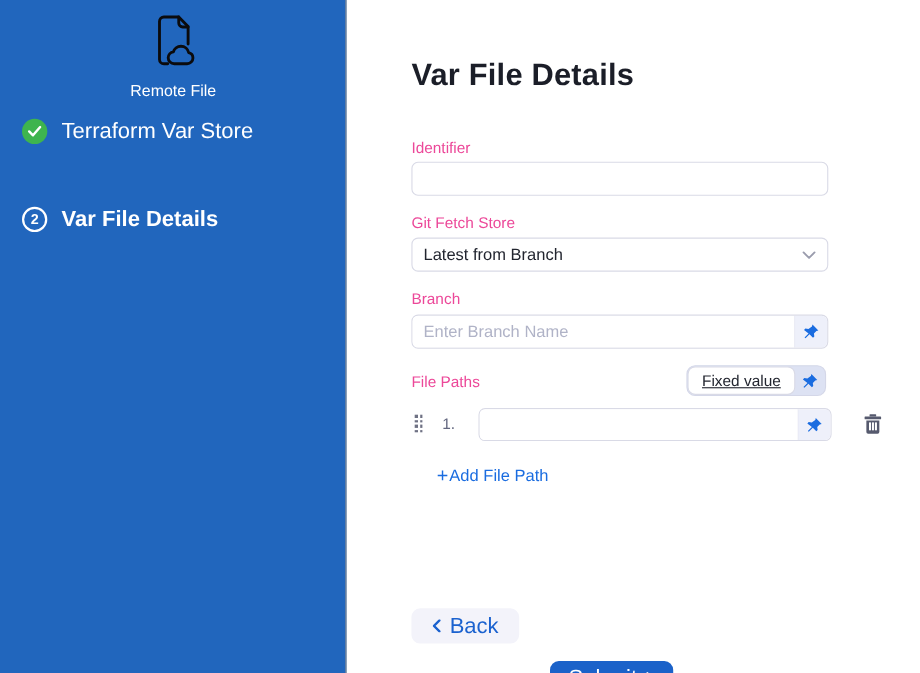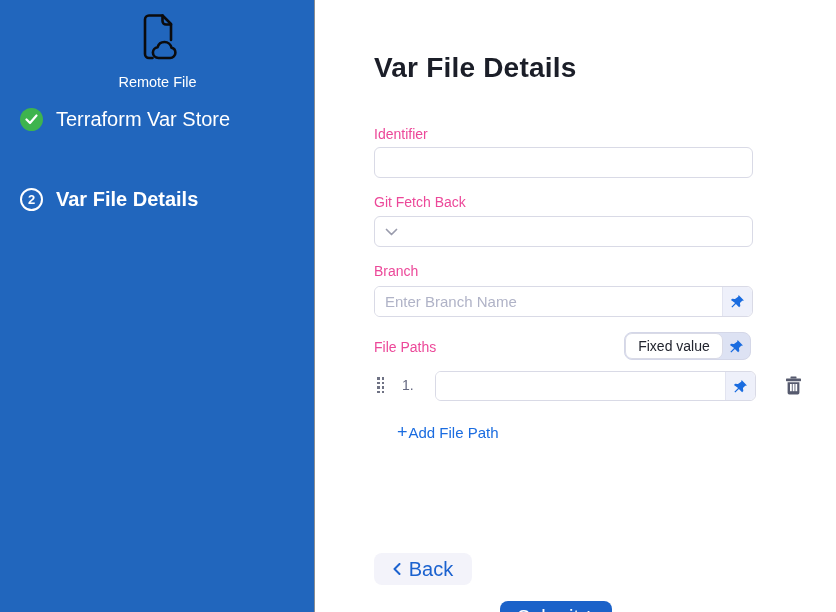--- a/index.html
+++ b/index.html
@@ -52,21 +52,21 @@
   .input-group input::placeholder, .text-input::placeholder { color:#b0b3c7; opacity:1; }
   .pin-cell { width:30px; flex:0 0 auto; background:#eef0fa; border-left:1px solid #e2e4f0;
               display:flex; align-items:center; justify-content:center; cursor:pointer; border-radius:0 5px 5px 0; }
 
   
   .value-type { position:absolute; left:308px; top:332px; height:28px; width:127px;
                 background:#dde2f3; border:1px solid #d4d7e8; border-radius:8px;
                 display:flex; align-items:stretch; overflow:hidden; cursor:pointer; }
   .value-type-pill { flex:1; background:#ffffff; border:1px solid #d9dae6; border-radius:7px;
                      display:flex; align-items:center; justify-content:center;
-                     font-size:14px; color:#22252f; }
+                     font-size:14px; color:#22252f;text-decoration:underline; }
   .value-type-pin { width:27px; display:flex; align-items:center; justify-content:center; }
 
   
   .fp-row { position:absolute; left:0; top:371px; width:520px; height:31px; }
   .drag-handle { position:absolute; left:61px; top:6px; width:9px; height:18px;
                  display:grid; grid-template-columns:2.5px 2.5px; grid-auto-rows:2.5px;
                  gap:2px; cursor:grab; }
   .drag-handle i { background:#6f7284; display:block; }
   .fp-index { position:absolute; left:86px; top:6px; font-size:14px; color:#646880; }
   .fp-input-group { position:absolute; left:119px; top:0; width:321px; height:30px;
@@ -123,22 +123,23 @@
       <span class="step-label">Var File Details</span>
     </div>
   </aside>
 
   <section class="main">
     <h1 class="page-title">Var File Details</h1>
 
     <label class="field-label lbl-identifier">Identifier</label>
     <input class="text-input" type="text" placeholder="" style="">
 
-    <label class="field-label lbl-gft">Git Fetch Back</label>
+    <label class="field-label lbl-gft">Git Fetch Store</label>
     <div class="select-box">
+      <span class="select-value">Latest from Branch</span>
       <span class="icon">
         <svg width="13" height="8" viewBox="0 0 13 8" fill="none">
           <path d="M1.5 1.5 6.5 6.5 11.5 1.5" stroke="#9a9cad" stroke-width="1.7" stroke-linecap="round" stroke-linejoin="round"></path>
         </svg>
       </span>
     </div>
 
     <label class="field-label lbl-branch">Branch</label>
     <div class="input-group">
       <input type="text" placeholder="Enter Branch Name" style="">

